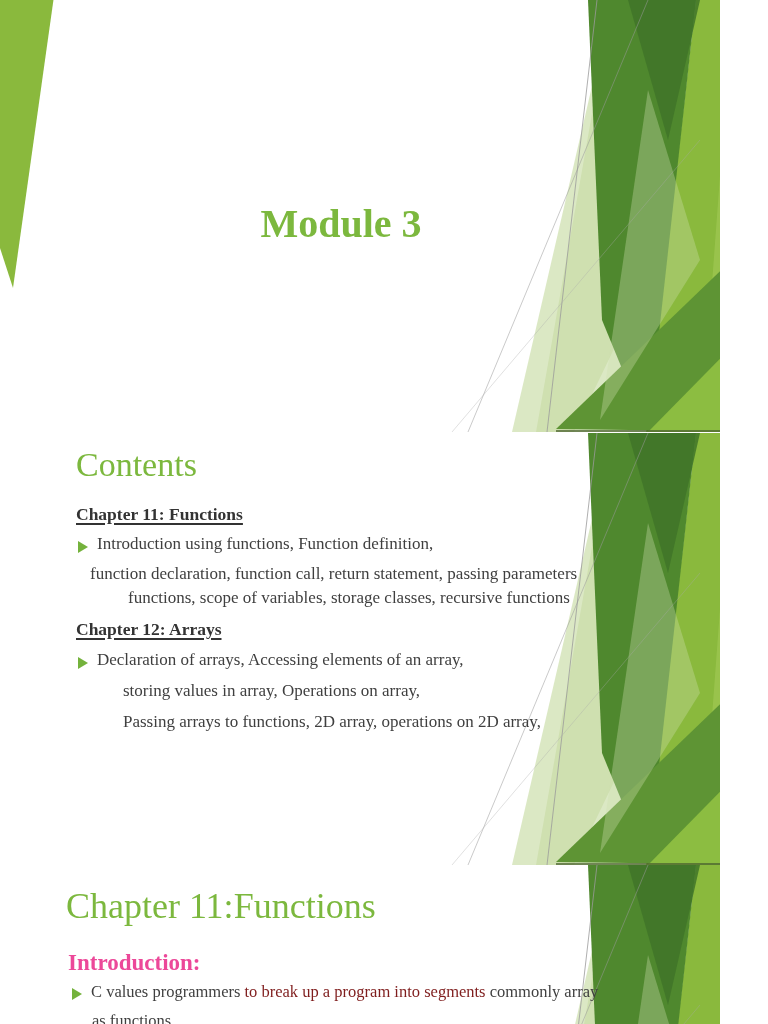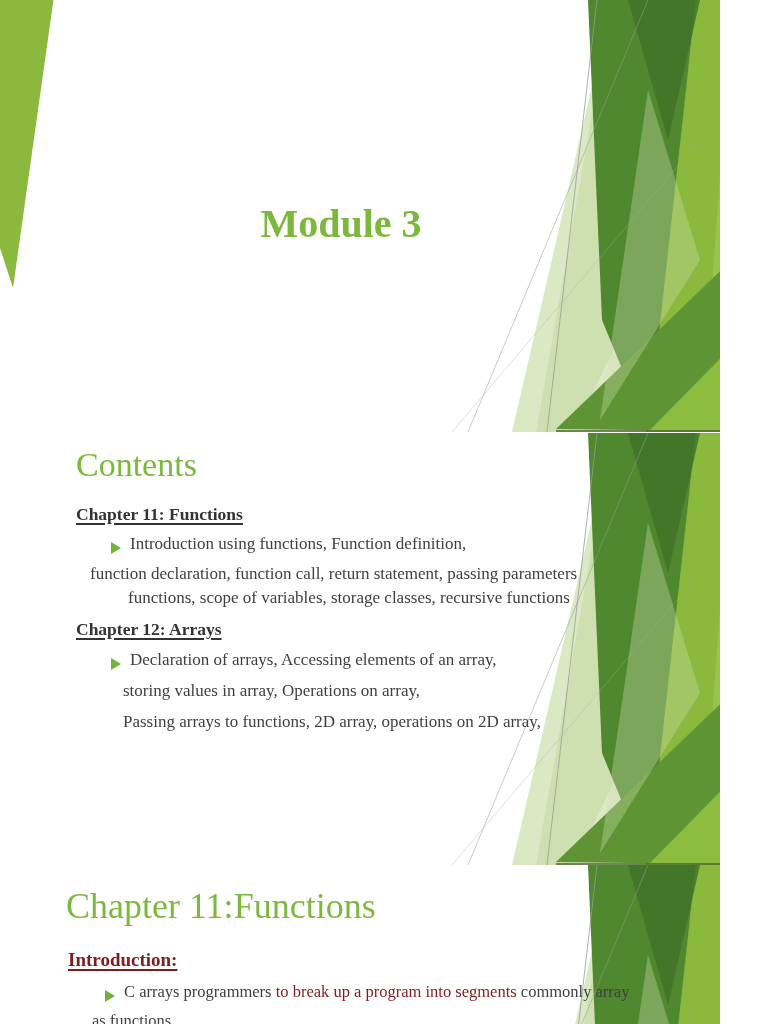--- a/index.html
+++ b/index.html
@@ -18,31 +18,31 @@
   .big-title{font-size:40px;font-weight:bold;}
   .sec-title{font-size:34px;font-weight:normal;}
   .sec-title-3{font-size:36px;font-weight:normal;}
   .chap-head{
     font-size:17.5px;font-weight:bold;color:#333333;
     text-decoration:underline;text-decoration-thickness:2px;text-underline-offset:3px;
   }
   .body-text{font-size:17px;color:#3f3f3f;}
   .body-text-sm{font-size:16.5px;color:#3f3f3f;}
   .red-text{color:#7f1d1d;}
-  .bullet-row{display:flex;align-items:flex-end;margin-left:33px;}
+  .bullet-row{display:flex;align-items:center;}
   .tri{
     width:0;height:0;flex:0 0 auto;
     border-left:10px solid #74b23c;
     border-top:6px solid transparent;
     border-bottom:6px solid transparent;
     margin-top:5px;margin-right:9px;
   }
   .intro-head{
-    font-size:19px;font-weight:bold;color:#7f1d1d;
-    text-decoration:underline;text-decoration-thickness:2px;text-underline-offset:3px;
+    font-size:23px;font-weight:bold;color:#ec4899;
+    text-decoration-thickness:2px;text-underline-offset:3px;
   }
   svg{display:block;}
   .hidden-defs{position:absolute;width:0;height:0;overflow:hidden;}
 </style>
 </head>
 <body>
 
 <svg class="hidden-defs" aria-hidden="true">
   <defs>
     <symbol id="facet-deco" viewBox="0 0 768 432">
@@ -106,17 +106,17 @@
   <svg class="deco" viewBox="0 0 768 432">
     <use href="#facet-deco"></use>
   </svg>
 
   <div class="row sec-title-3 slide-title" style="left:66px;top:20px;">Chapter 11:Functions</div>
 
   <div class="row intro-head" style="left:68px;top:84px;">Introduction:</div>
 
   <div class="row bullet-row" style="left:72px;top:117px;">
     <span class="tri"></span>
-    <span class="body-text-sm"><span>C arrays programmers </span><span class="red-text">to break up a program into segments</span><span> commonly array</span></span>
+    <span class="body-text-sm"><span>C values programmers </span><span class="red-text">to break up a program into segments</span><span> commonly array</span></span>
   </div>
 
   <div class="row body-text-sm" style="left:92px;top:146px;">as functions</div>
 </div>
 
 </body></html>

